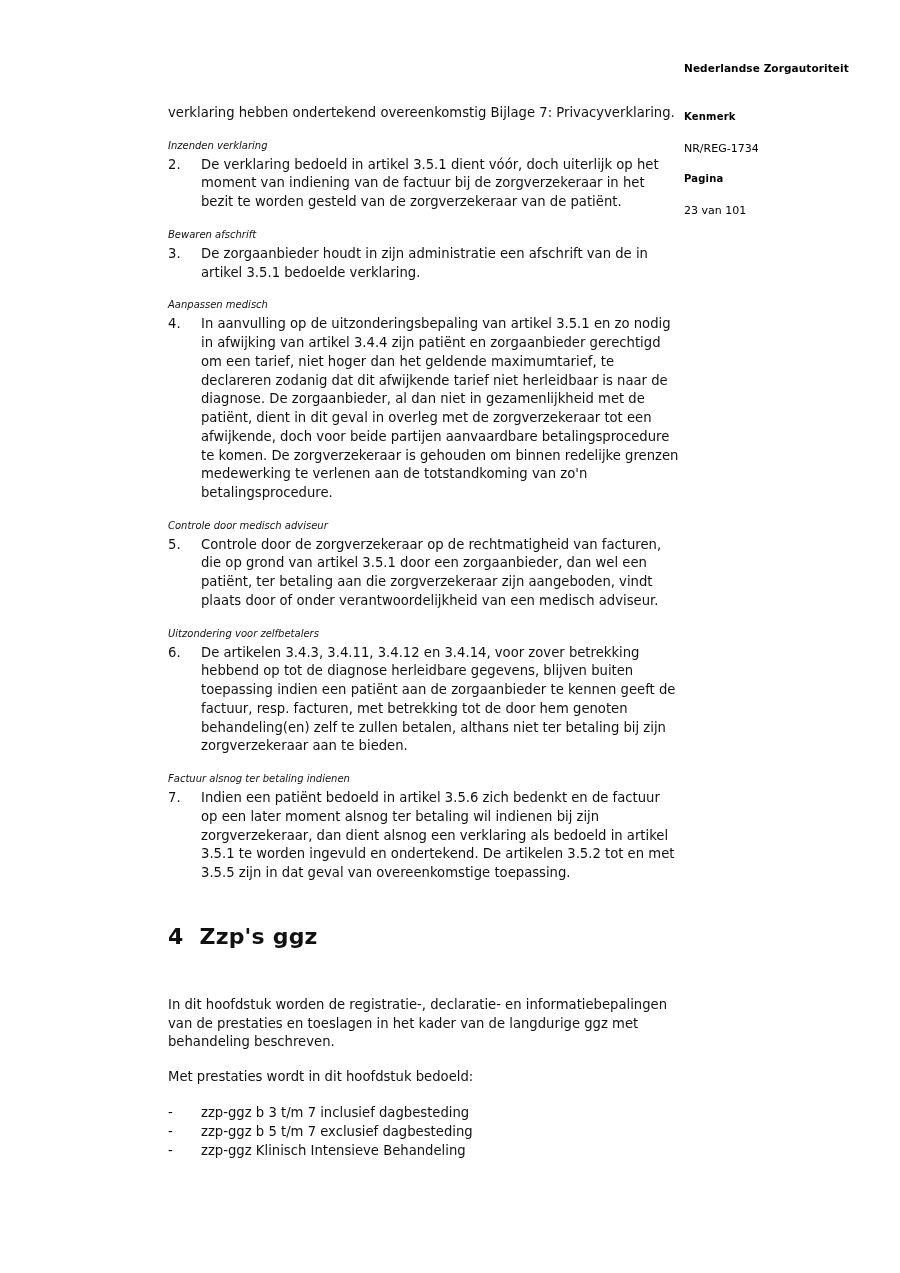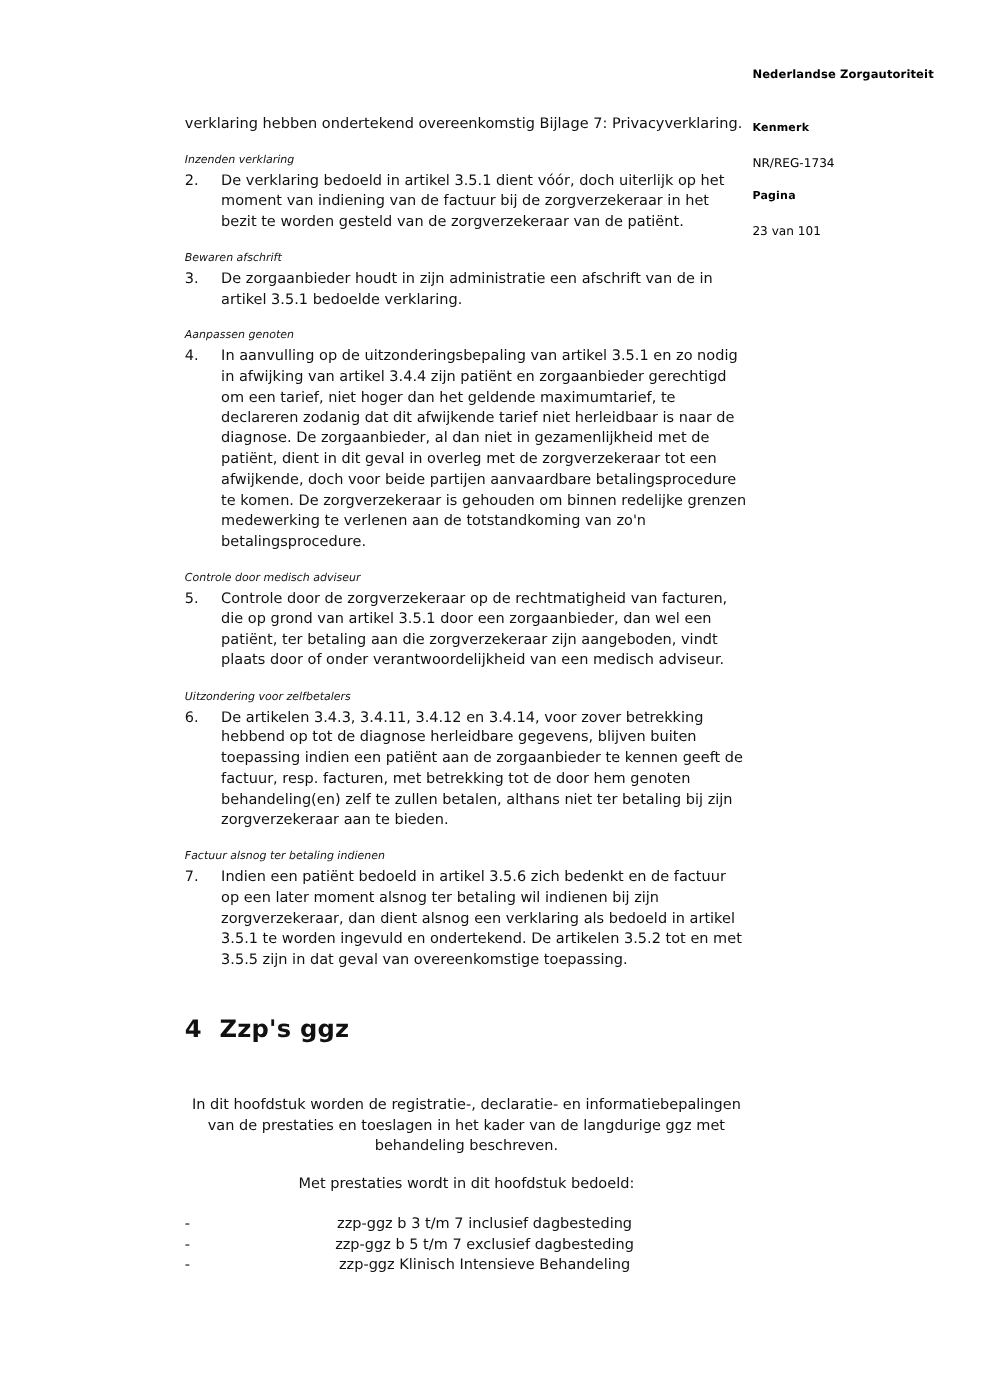--- a/index.html
+++ b/index.html
@@ -98,21 +98,20 @@
     letter-spacing: 0.2px;
     display: flex;
     gap: 16px;
     align-items: baseline;
   }
   .chapter-num { }
   .chapter-name { }
 
   .intro-block {
     margin-top: 44px;
-    text-align: center;
   }
   .intro-block p { margin: 0 0 16px 0; }
 
   .dash-list {
     margin: 0;
     padding: 0;
     list-style: none;
   }
   .dash-list li {
     position: relative;
@@ -151,21 +150,21 @@
       <span class="num">2.</span>
       <span>De verklaring bedoeld in artikel 3.5.1 dient vóór, doch uiterlijk op het moment van indiening van de factuur bij de zorgverzekeraar in het bezit te worden gesteld van de zorgverzekeraar van de patiënt.</span>
     </div>
 
     <div class="subhead">Bewaren afschrift</div>
     <div class="numbered">
       <span class="num">3.</span>
       <span>De zorgaanbieder houdt in zijn administratie een afschrift van de in artikel 3.5.1 bedoelde verklaring.</span>
     </div>
 
-    <div class="subhead">Aanpassen genoten</div>
+    <div class="subhead">Aanpassen medisch</div>
     <div class="numbered">
       <span class="num">4.</span>
       <span>In aanvulling op de uitzonderingsbepaling van artikel 3.5.1 en zo nodig in afwijking van artikel 3.4.4 zijn patiënt en zorgaanbieder gerechtigd om een tarief, niet hoger dan het geldende maximumtarief, te declareren zodanig dat dit afwijkende tarief niet herleidbaar is naar de diagnose. De zorgaanbieder, al dan niet in gezamenlijkheid met de patiënt, dient in dit geval in overleg met de zorgverzekeraar tot een afwijkende, doch voor beide partijen aanvaardbare betalingsprocedure te komen. De zorgverzekeraar is gehouden om binnen redelijke grenzen medewerking te verlenen aan de totstandkoming van zo'n betalingsprocedure.</span>
     </div>
 
     <div class="subhead">Controle door medisch adviseur</div>
     <div class="numbered">
       <span class="num">5.</span>
       <span>Controle door de zorgverzekeraar op de rechtmatigheid van facturen, die op grond van artikel 3.5.1 door een zorgaanbieder, dan wel een patiënt, ter betaling aan die zorgverzekeraar zijn aangeboden, vindt plaats door of onder verantwoordelijkheid van een medisch adviseur.</span>
     </div>

